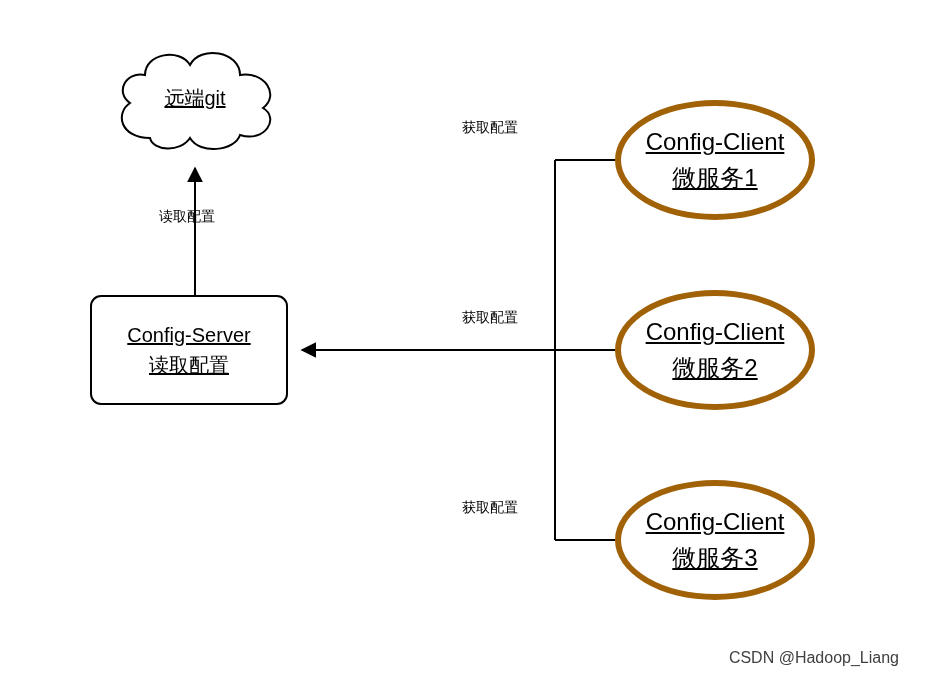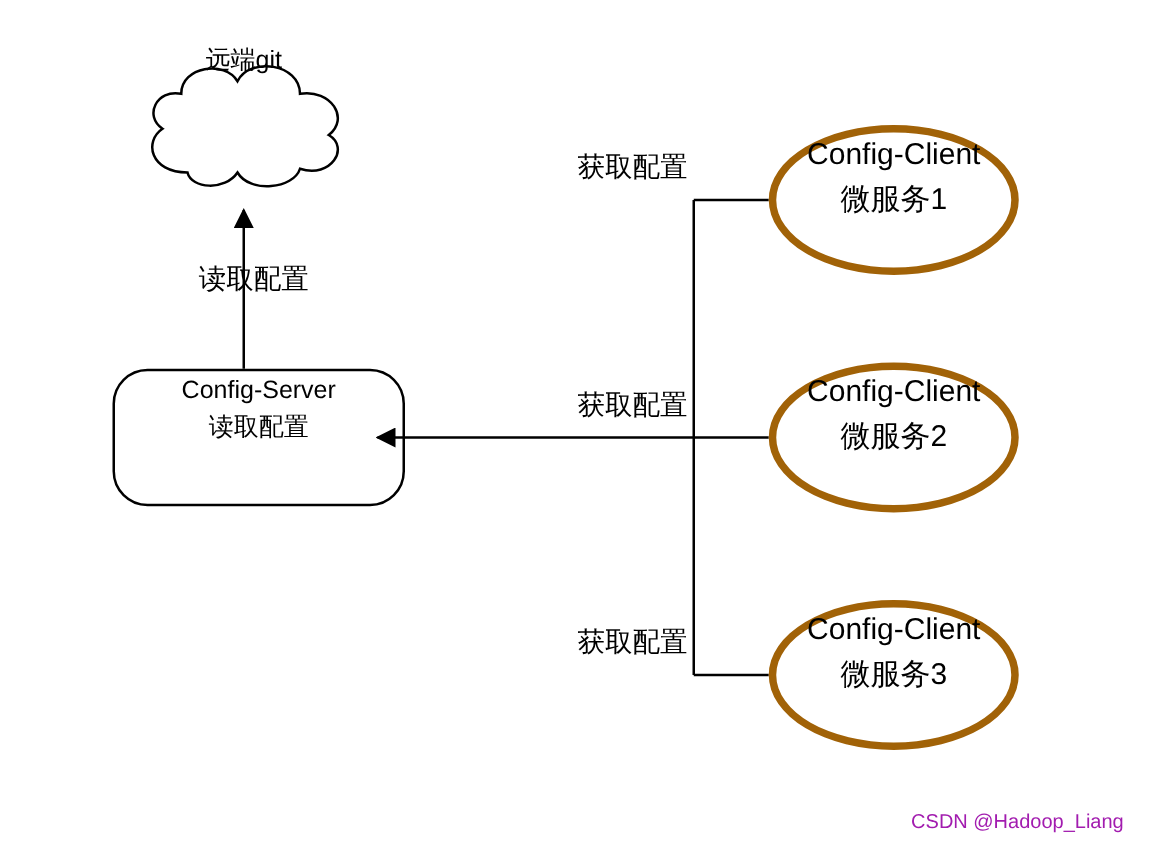--- a/index.html
+++ b/index.html
@@ -10,23 +10,24 @@
       background: #ffffff;
       font-family: Arial, "Microsoft YaHei", sans-serif;
       font-size: 18px;
       color: #000;
     }
     .node {
       position: absolute;
       display: flex;
       flex-direction: column;
       align-items: center;
-      justify-content: flex-start;
+      justify-content: center;
       text-align: center;
       line-height: 1.5;
+      text-decoration: underline;
     }
     .cloud-node {
       left: 105px;
       top: 33px;
       width: 180px;
       height: 130px;
     }
     .cloud-node svg {
       position: absolute;
       top: 0;
@@ -35,51 +36,51 @@
       height: 100%;
     }
     .cloud-node .label {
       position: relative;
       z-index: 2;
       font-size: 20px;
     }
     .server-node {
       left: 90px;
       top: 295px;
-      width: 234px;
+      width: 198px;
       height: 110px;
       border: 2px solid #000;
-      border-radius: 28px;
+      border-radius: 11px;
       font-size: 20px;
     }
     .client-node {
       width: 200px;
       height: 120px;
       border: 6px solid #a16207;
       border-radius: 50%;
       font-size: 24px;
     }
     .client1 { left: 615px; top: 100px; }
     .client2 { left: 615px; top: 290px; }
     .client3 { left: 615px; top: 480px; }
     .edge-label {
       position: absolute;
-      font-size: 22px;
+      font-size: 14px;
       white-space: nowrap;
     }
     .label-readcfg { left: 159px; top: 208px; }
     .label-getcfg1 { left: 462px; top: 119px; }
     .label-getcfg2 { left: 462px; top: 309px; }
     .label-getcfg3 { left: 462px; top: 499px; }
     .watermark {
       position: absolute;
       right: 30px;
       bottom: 12px;
       font-size: 16px;
-      color: #a21caf;
+      color: #404040;
       font-family: Arial, sans-serif;
     }
     svg.lines {
       position: absolute;
       top: 0;
       left: 0;
       width: 929px;
       height: 679px;
       pointer-events: none;
     }

